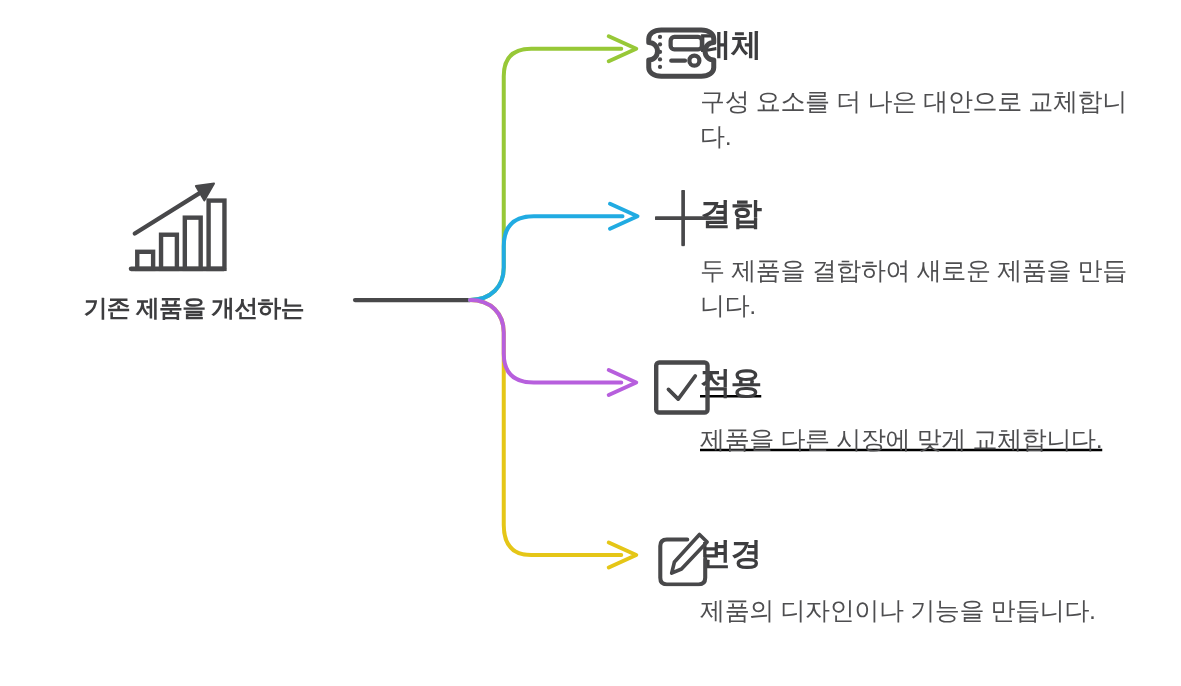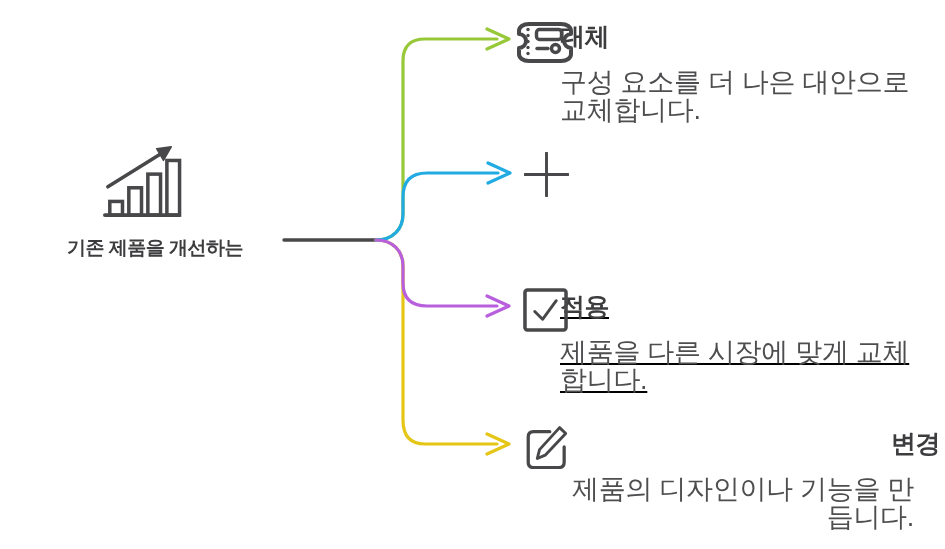--- a/index.html
+++ b/index.html
@@ -18,21 +18,21 @@
     position:absolute;left:2px;top:103px;width:306px;text-align:center;
     font-size:19px;font-weight:bold;line-height:30px;color:var(--title);
     letter-spacing:-0.5px;
   }
 
   
   .branch{position:absolute;left:516px;width:424px;}
   .b-icon{position:absolute;}
   .b-text{margin-left:44px;}
   .b-title{font-size:25px;font-weight:bold;line-height:32px;color:var(--title);letter-spacing:-0.5px;}
-  .b-desc{margin-top:16px;font-size:27px;line-height:28px;color:var(--desc);width:354px;letter-spacing:-0.3px;}
+  .b-desc{margin-top:16px;font-size:20px;line-height:28px;color:var(--desc);width:354px;letter-spacing:-0.3px;}
 
   .icon-svg{display:block;width:100%;height:100%;}
   .icon-svg *{vector-effect:none;}
 </style>
 </head>
 <body>
 
 <div class="canvas">
 
   <svg class="connectors" viewBox="0 0 945 549" aria-hidden="true">
@@ -95,38 +95,42 @@
 
   <div class="branch" style="top:149px;">
     <div class="b-icon" style="left:8px;top:3px;width:45px;height:45px;">
       <svg class="icon-svg" viewBox="0 0 46 46">
         <g fill="none" stroke="#48484a" stroke-width="3" stroke-linecap="round">
           <line x1="23" y1="1" x2="23" y2="45"></line>
           <line x1="1" y1="23" x2="45" y2="23"></line>
         </g>
       </svg>
     </div>
+    <div class="b-text" style="padding-top:6px;">
+      <div class="b-title">결합</div>
+      <div class="b-desc">두 제품을 결합하여 새로운 제품을 만듭니다.</div>
+    </div>
   </div>
 
   <div class="branch" style="top:286px;text-decoration:underline;">
     <div class="b-icon" style="left:7px;top:2px;width:45px;height:44px;">
       <svg class="icon-svg" viewBox="0 0 46 45">
         <g fill="none" stroke="#48484a">
           <rect x="2" y="2" width="42" height="41" rx="2.5" stroke-width="3.6"></rect>
           <path d="M12,24 L20,32 L34,13" stroke-width="3" stroke-linecap="round" stroke-linejoin="round"></path>
         </g>
       </svg>
     </div>
     <div class="b-text" style="padding-top:4px;">
       <div class="b-title">적용</div>
       <div class="b-desc">제품을 다른 시장에 맞게 교체합니다.</div>
     </div>
   </div>
 
-  <div class="branch" style="top:421px;text-align:right;">
+  <div class="branch" style="top:421px;">
     <div class="b-icon" style="left:6px;top:2px;width:46px;height:46px;">
       <svg class="icon-svg" viewBox="0 0 48 48">
         <g fill="none" stroke="#48484a">
           <path d="M29,9 H12 Q6.5,9 6.5,14.5 V41 Q6.5,46.5 12,46.5 H38.5 Q44,46.5 44,41 V25" stroke-width="3.4" stroke-linecap="round"></path>
           <path d="M16,37 L18.3,27.8 L39.2,4.8 L45.6,11 L24.2,33.6 Z" stroke-width="3" stroke-linejoin="round"></path>
         </g>
       </svg>
     </div>
     <div class="b-text" style="padding-top:6px;">
       <div class="b-title">변경</div>

